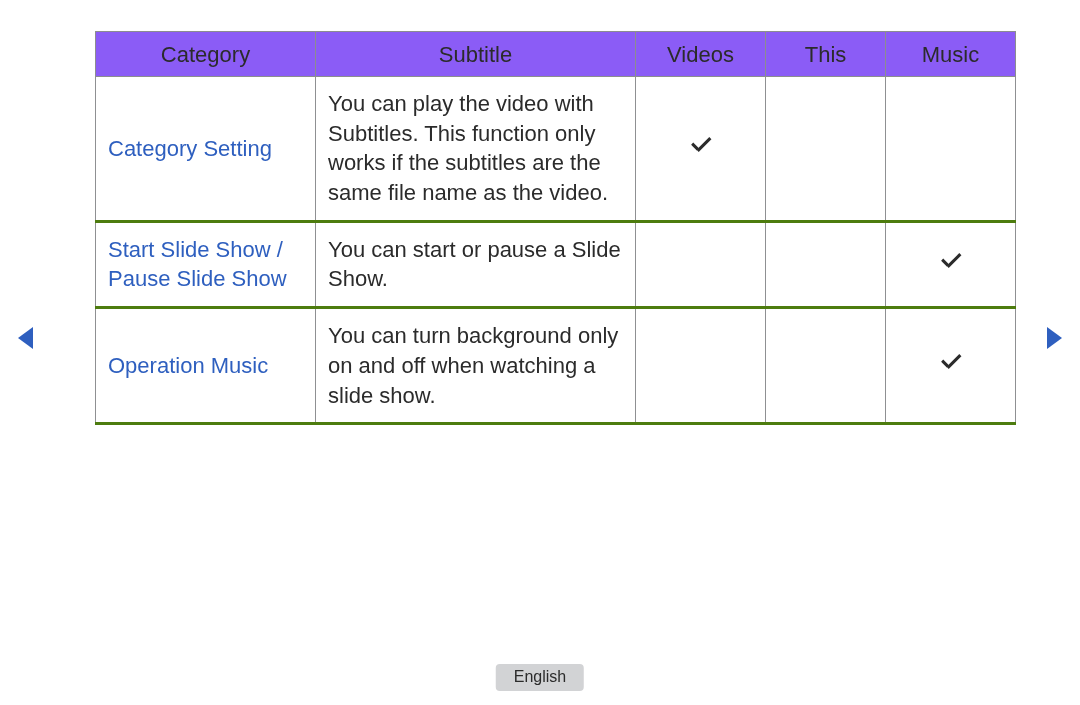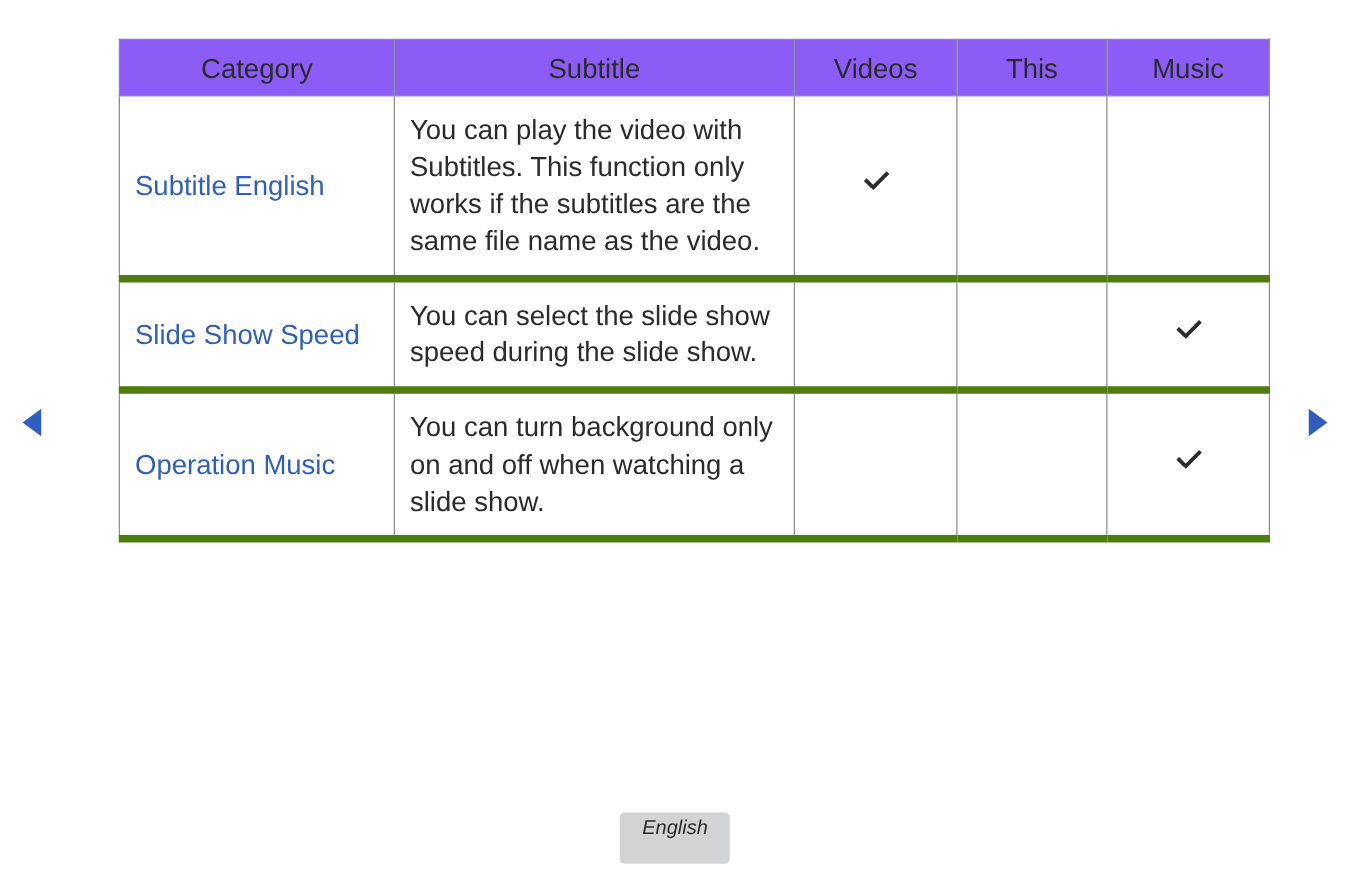--- a/index.html
+++ b/index.html
@@ -69,21 +69,21 @@
     font-size: 22px;
     padding: 10px 8px 8px 8px;
     border: 1px solid #8c8d8f;
     text-align: center;
     color: #2b2b2b;
   }
 
   td {
     border-left: 1px solid #8f9092;
     border-right: 1px solid #8f9092;
-    border-bottom: 6px solid #4d7c0f;
+    border-bottom: 3px solid #4d7c0f;
     padding: 12px 12px;
     font-size: 22px;
     line-height: 1.35;
     vertical-align: middle;
   }
 
   td.category {
     color: #2e5fbf;
     font-weight: 400;
   }
@@ -128,24 +128,23 @@
   }
 
   
   .lang-pill {
     position: absolute;
     left: 50%;
     bottom: 14px;
     transform: translateX(-50%);
     background: #d2d3d5;
     border-radius: 4px;
-    padding: 4px 18px 19px 18px;
+    padding: 4px 18px 5px 18px;
     font-size: 16px;
     color: #2b2b2b;
-    font-style: italic;
   }
 </style>
 </head>
 <body>
 
 <div class="page">
 
   <div class="nav-arrow left"></div>
 
   <div class="nav-arrow right"></div>
@@ -164,29 +163,29 @@
           <th>Category</th>
           <th>Subtitle</th>
           <th>Videos</th>
           <th>This</th>
           <th>Music</th>
         </tr>
       </thead>
       <tbody id="table-body">
 
       <tr>
-            <td class="category">Subtitle English</td>
+            <td class="category">Category Setting</td>
             <td class="operation">You can play the video with Subtitles. This function only works if the subtitles are the same file name as the video.</td>
             <td class="mark"><span class="check-icon"></span></td>
             <td class="mark"></td>
             <td class="mark"></td>
           </tr>
           <tr>
-            <td class="category">Slide Show Speed</td>
-            <td class="operation">You can select the slide show speed during the slide show.</td>
+            <td class="category">Start Slide Show / Pause Slide Show</td>
+            <td class="operation">You can start or pause a Slide Show.</td>
             <td class="mark"></td>
             <td class="mark"></td>
             <td class="mark"><span class="check-icon"></span></td>
           </tr>
           <tr>
             <td class="category">Operation Music</td>
             <td class="operation">You can turn background only on and off when watching a slide show.</td>
             <td class="mark"></td>
             <td class="mark"></td>
             <td class="mark"><span class="check-icon"></span></td>

